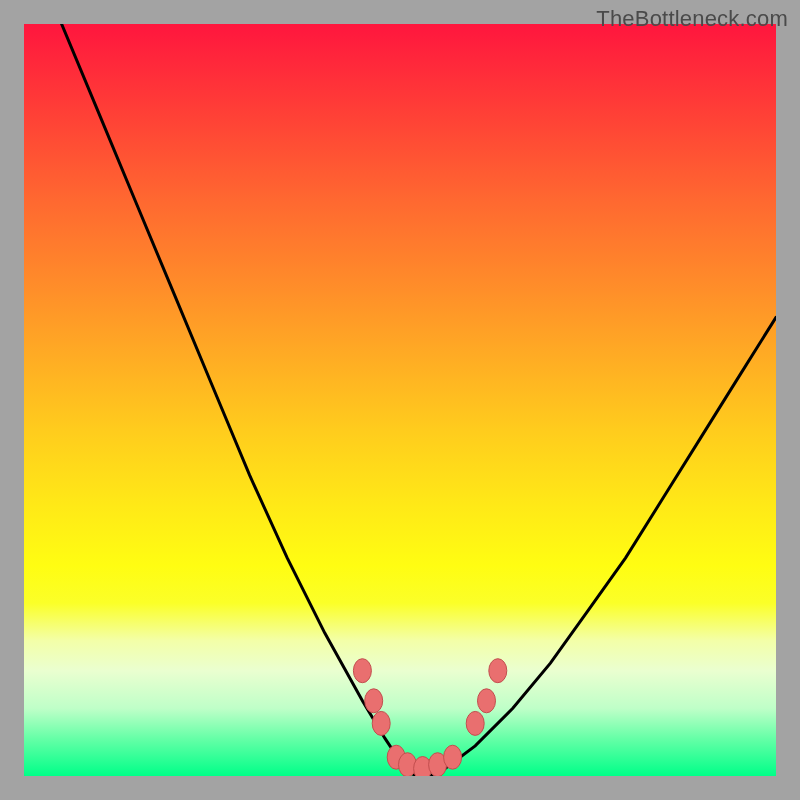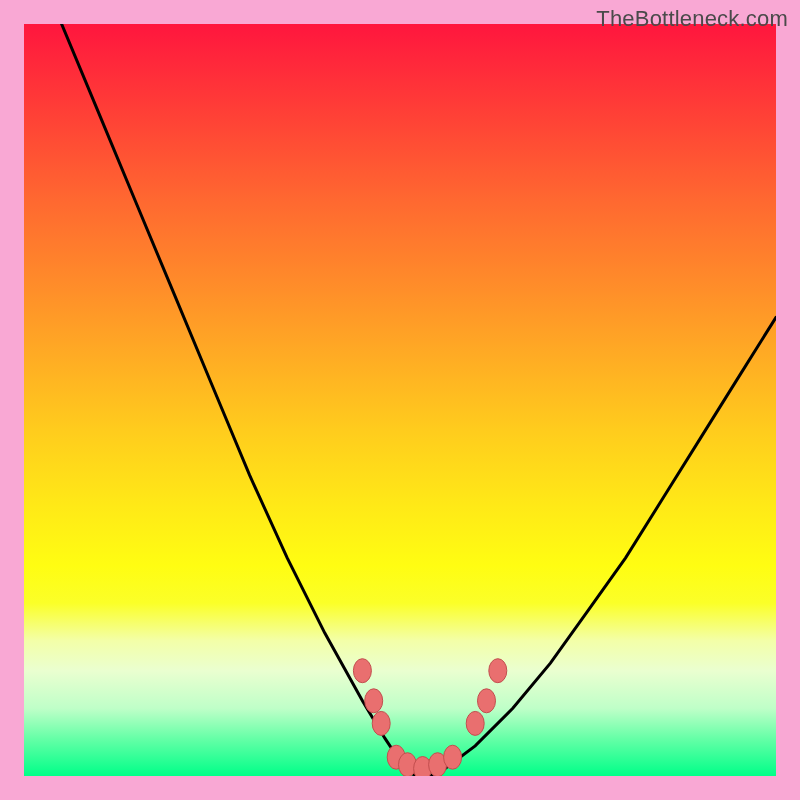--- a/index.html
+++ b/index.html
@@ -7,21 +7,21 @@
     padding: 0;
     width: 800px;
     height: 800px;
     overflow: hidden;
     background: #000;
     font-family: Arial, Helvetica, sans-serif;
   }
   .frame {
     position: absolute;
     inset: 0;
-    background: #f9a8d4;
+    background: #a3a3a3;
   }
   .plot {
     position: absolute;
     left: 24px;
     top: 24px;
     width: 752px;
     height: 752px;
     overflow: hidden;
   }
   .gradient {

